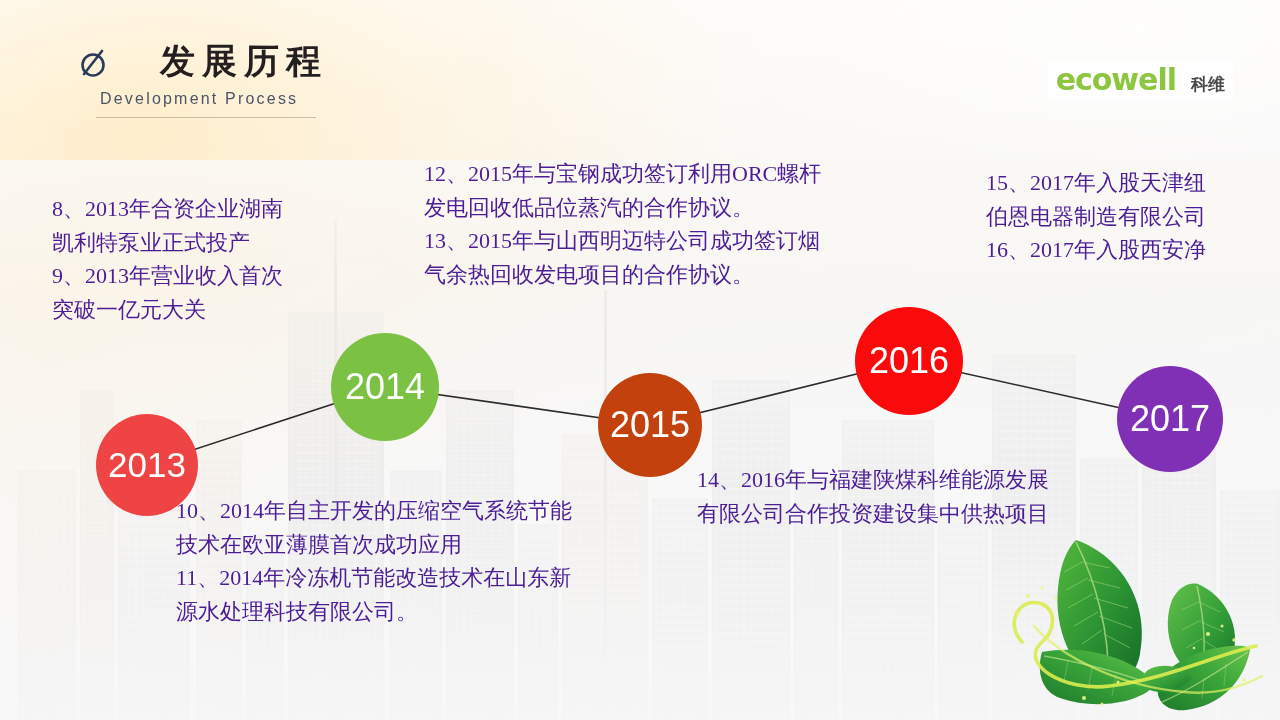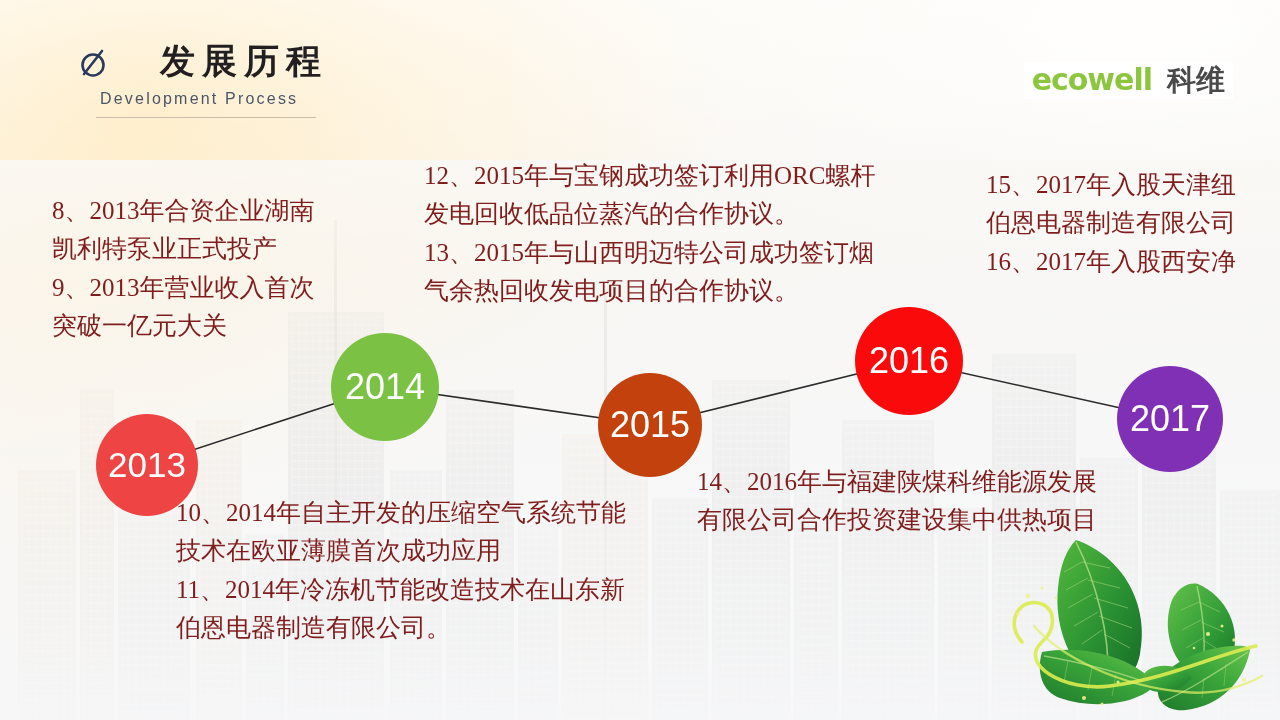--- a/index.html
+++ b/index.html
@@ -43,32 +43,32 @@
   .title-en{font-family:"Liberation Sans",sans-serif;font-size:16px;color:#4a5568;
     letter-spacing:2.2px;margin:11px 0 0 24px;}
   .hdr-rule{width:220px;height:1px;background:#c9bda9;margin:9px 0 0 20px;}
 
   
   .logo{position:absolute;right:47px;top:62px;background:#fff;padding:3px 8px 4px 8px;
     display:flex;align-items:baseline;gap:15px;}
   .logo-eco{font-family:"DejaVu Sans","Liberation Sans",sans-serif;font-weight:bold;
     font-size:30px;color:#8cc63e;letter-spacing:-1px;line-height:1;}
   .logo-cn{font-family:"DejaVu Sans","Liberation Sans",sans-serif;font-weight:bold;
-    font-size:29px;color:#4a4a4a;letter-spacing:0px;line-height:1;}
+    font-size:17px;color:#4a4a4a;letter-spacing:0px;line-height:1;}
 
   
   .tl-svg{position:absolute;left:0;top:0;width:1280px;height:720px;pointer-events:none;}
   .node{position:absolute;border-radius:50%;display:flex;align-items:center;
     justify-content:center;color:#fff;font-family:"Liberation Sans",sans-serif;
     font-size:36px;letter-spacing:0px;}
   .node.n2013{font-size:35px;}
 
   
-  .txt{position:absolute;color:#7f1d1d;font-family:"Liberation Serif",serif;
-    font-size:25px;line-height:1.53;white-space:nowrap;}
+  .txt{position:absolute;color:#4c1d95;font-family:"Liberation Serif",serif;
+    font-size:22px;line-height:1.53;white-space:nowrap;}
   .txt div{ }
 
   
   .leaves{position:absolute;right:10px;bottom:0;width:272px;height:190px;}
 </style>
 </head>
 <body>
 
 <div id="slide">
 
@@ -158,21 +158,21 @@
       </div>
       <div class="txt" style="left: 986px; top: 166px;">
         <div>15、2017年入股天津纽</div>
         <div>伯恩电器制造有限公司</div>
         <div>16、2017年入股西安净</div>
       </div>
       <div class="txt" style="left: 176px; top: 494px;">
         <div>10、2014年自主开发的压缩空气系统节能</div>
         <div>技术在欧亚薄膜首次成功应用</div>
         <div>11、2014年冷冻机节能改造技术在山东新</div>
-        <div>伯恩电器制造有限公司。</div>
+        <div>源水处理科技有限公司。</div>
       </div>
       <div class="txt" style="left: 697px; top: 463px;">
         <div>14、2016年与福建陕煤科维能源发展</div>
         <div>有限公司合作投资建设集中供热项目</div>
       </div>
     </div>
 
   <div class="leaves">
     <svg viewBox="0 0 272 190" width="272" height="190">
       <defs>

